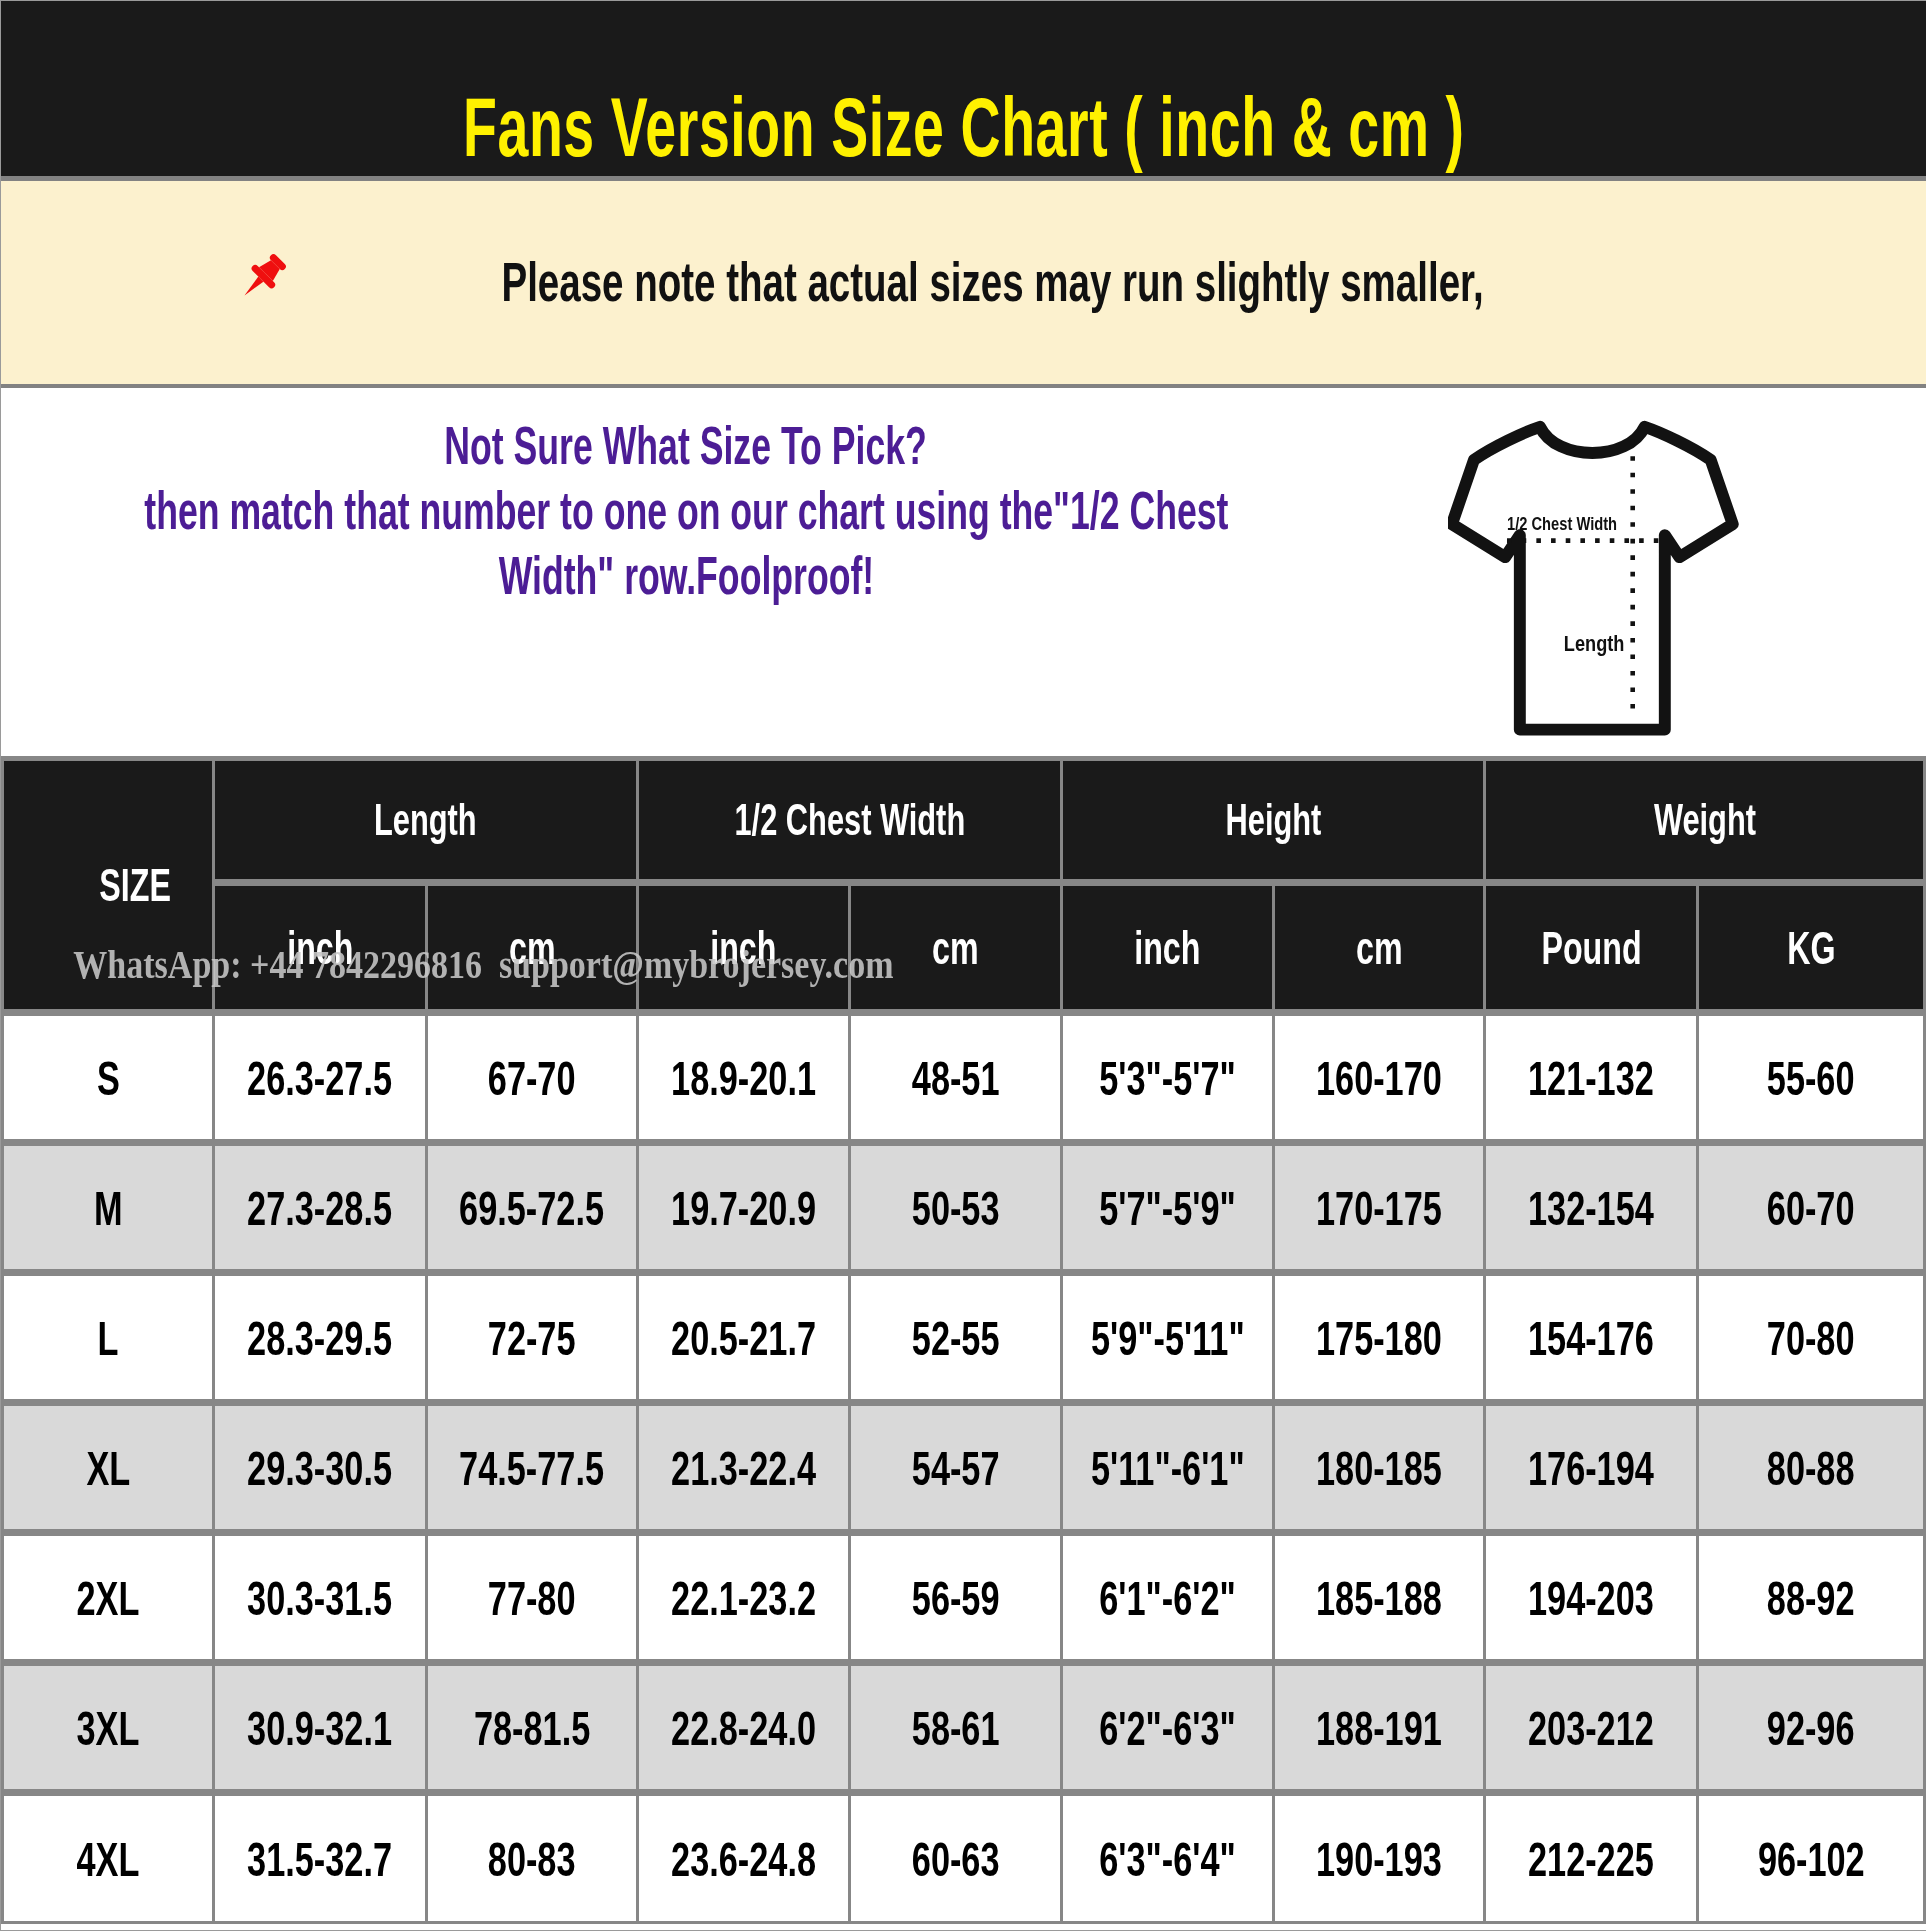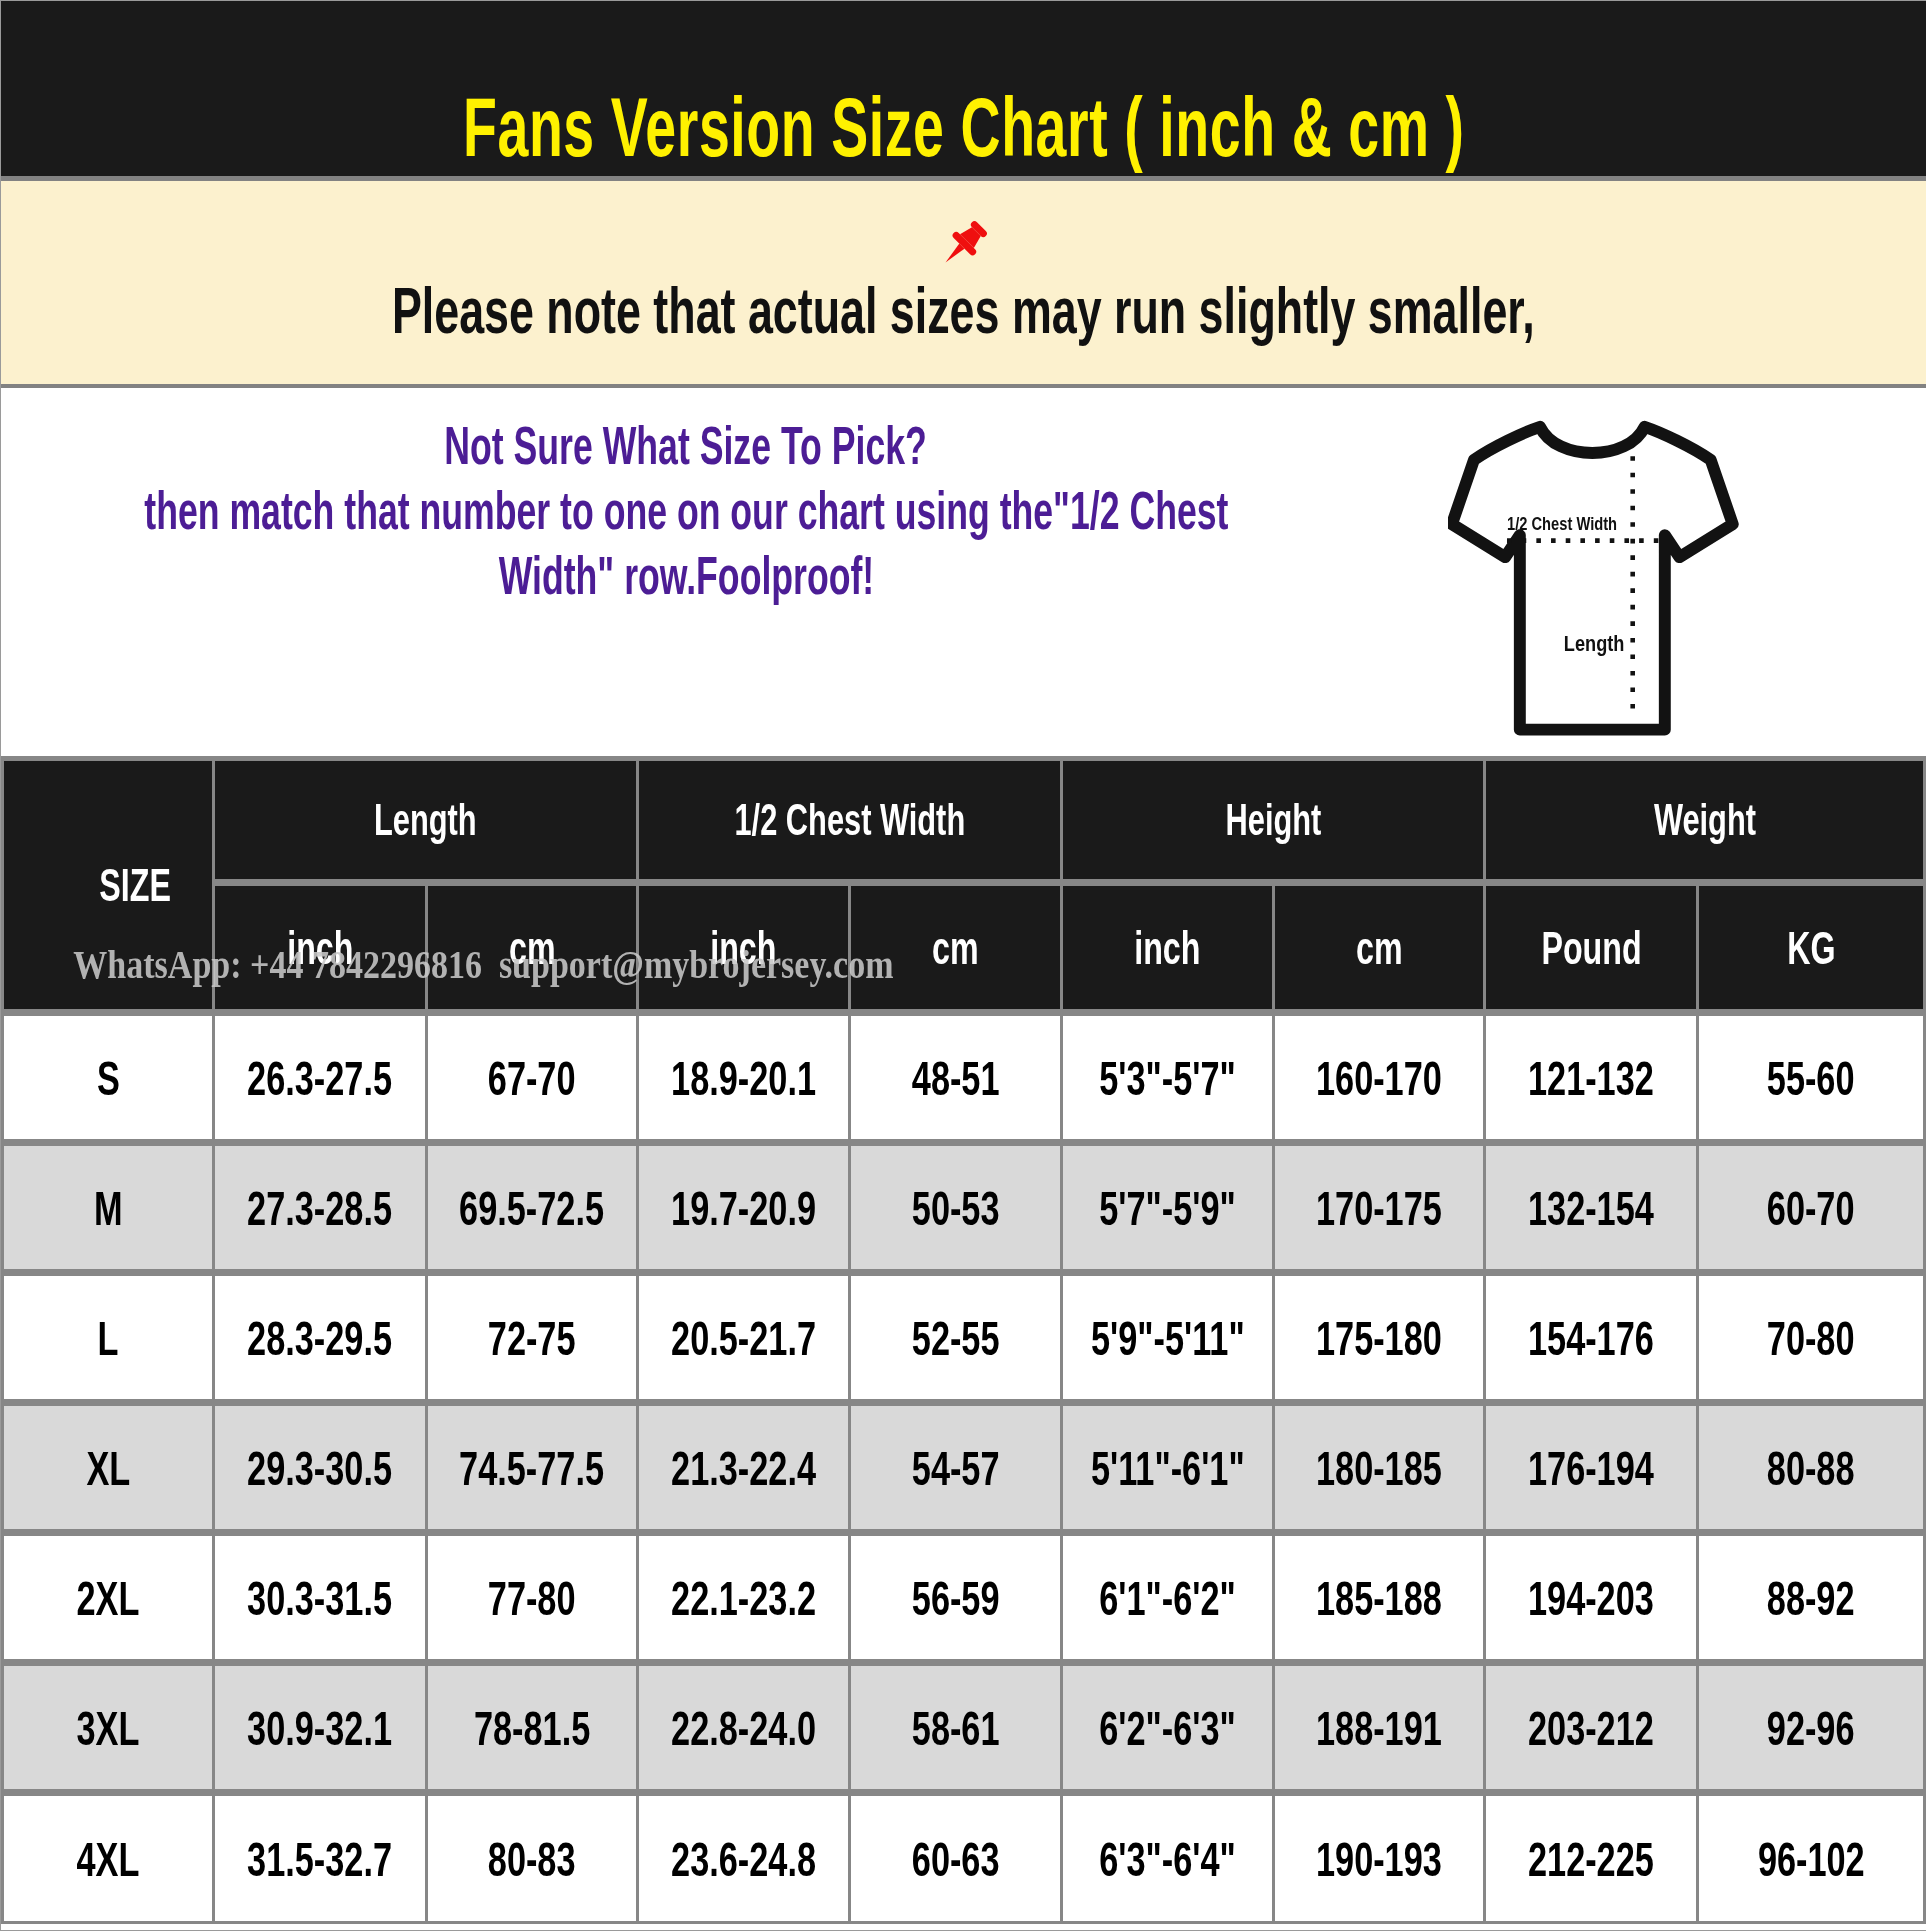--- a/index.html
+++ b/index.html
@@ -15,21 +15,21 @@
   .sx70 { transform:scaleX(.70); }
   .sx85 { transform:scaleX(.85); }
 
   .titlebar { height:175px; background:#1a1a1a; display:flex; align-items:flex-end; justify-content:center; }
   .title-text { color:#fff100; font-size:84px; letter-spacing:0.9px; }
 
   .hdiv { height:4.6px; background:#828282; }
 
   .notice { height:203px; background:#fcf1ce; display:flex; flex-direction:column;
             justify-content:space-evenly; align-items:center; padding:3.7px 0; box-sizing:border-box; }
-  .notice-line { display:flex; justify-content:center; align-items:center; font-size:64px; color:#111111;flex-direction:column; }
+  .notice-line { display:flex; justify-content:center; font-size:55px; color:#111111; }
   .pin { width:57px; height:57px; margin-right:1.8px; flex:0 0 auto; }
   .red { color:#f50000; }
   .arrows { font-weight:bold; letter-spacing:5.5px; }
 
   .guide { position:relative; height:368px; background:#ffffff; }
   .guide-text { position:absolute; left:0; top:24px; width:1370px; font-size:54px; color:#4c1d95; }
   .gline { display:flex; justify-content:center; align-items:center; height:65px; }
 
   .tee { position:absolute; left:1447px; top:26px; width:307px; height:334px; }
   .tee text { font-family:"Liberation Sans","DejaVu Sans",sans-serif; font-weight:bold; fill:#111111; }

